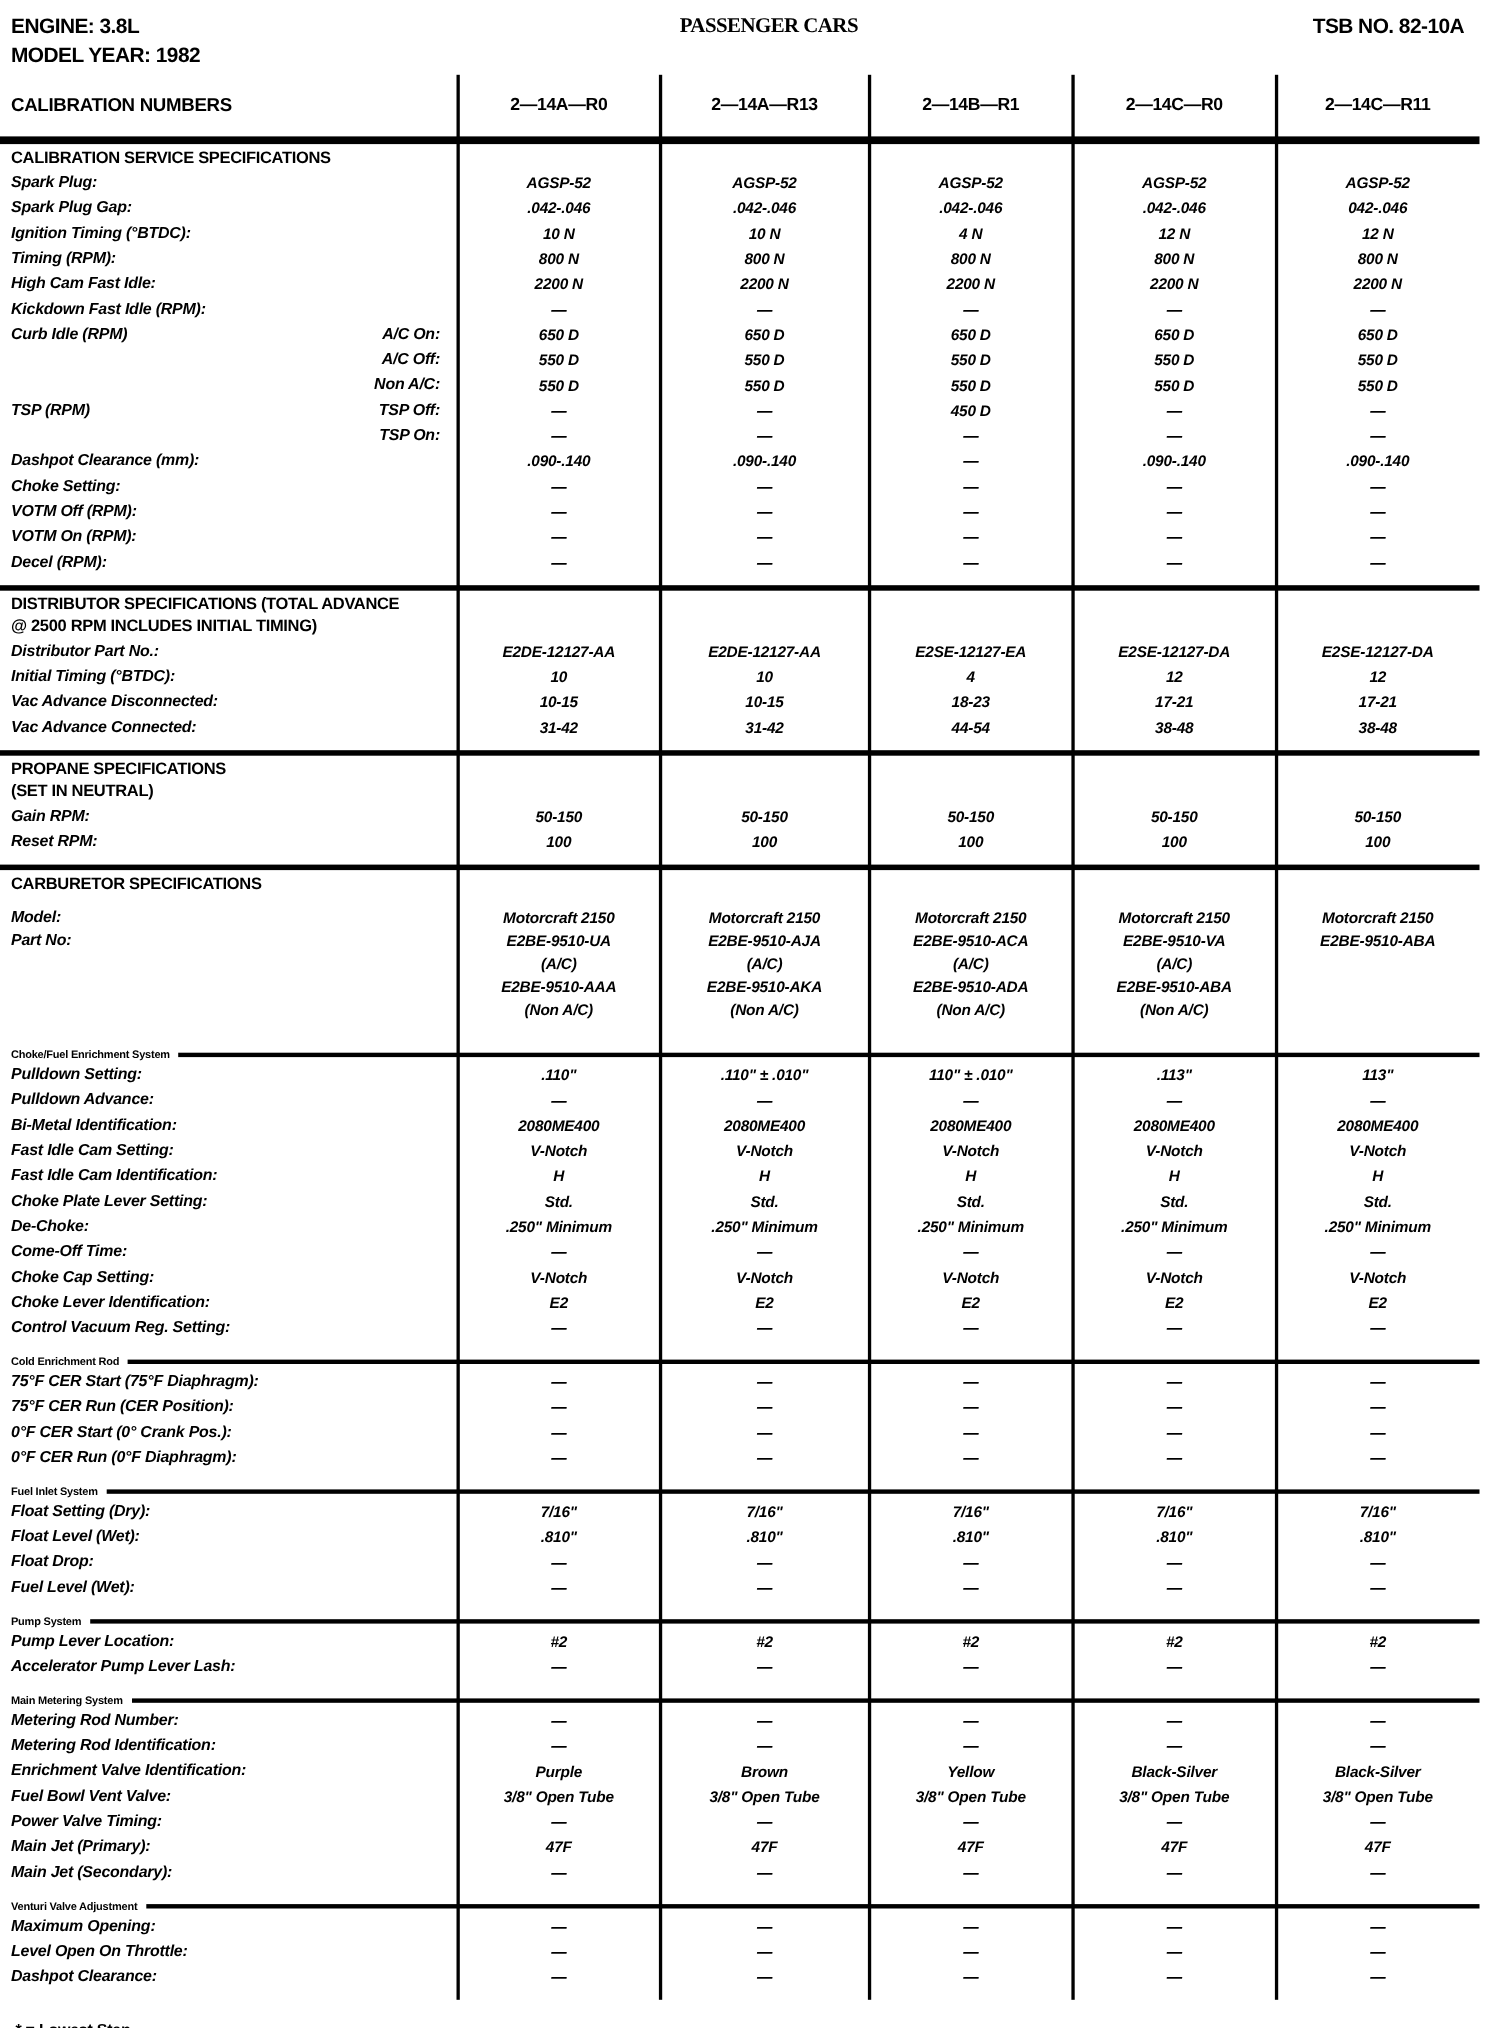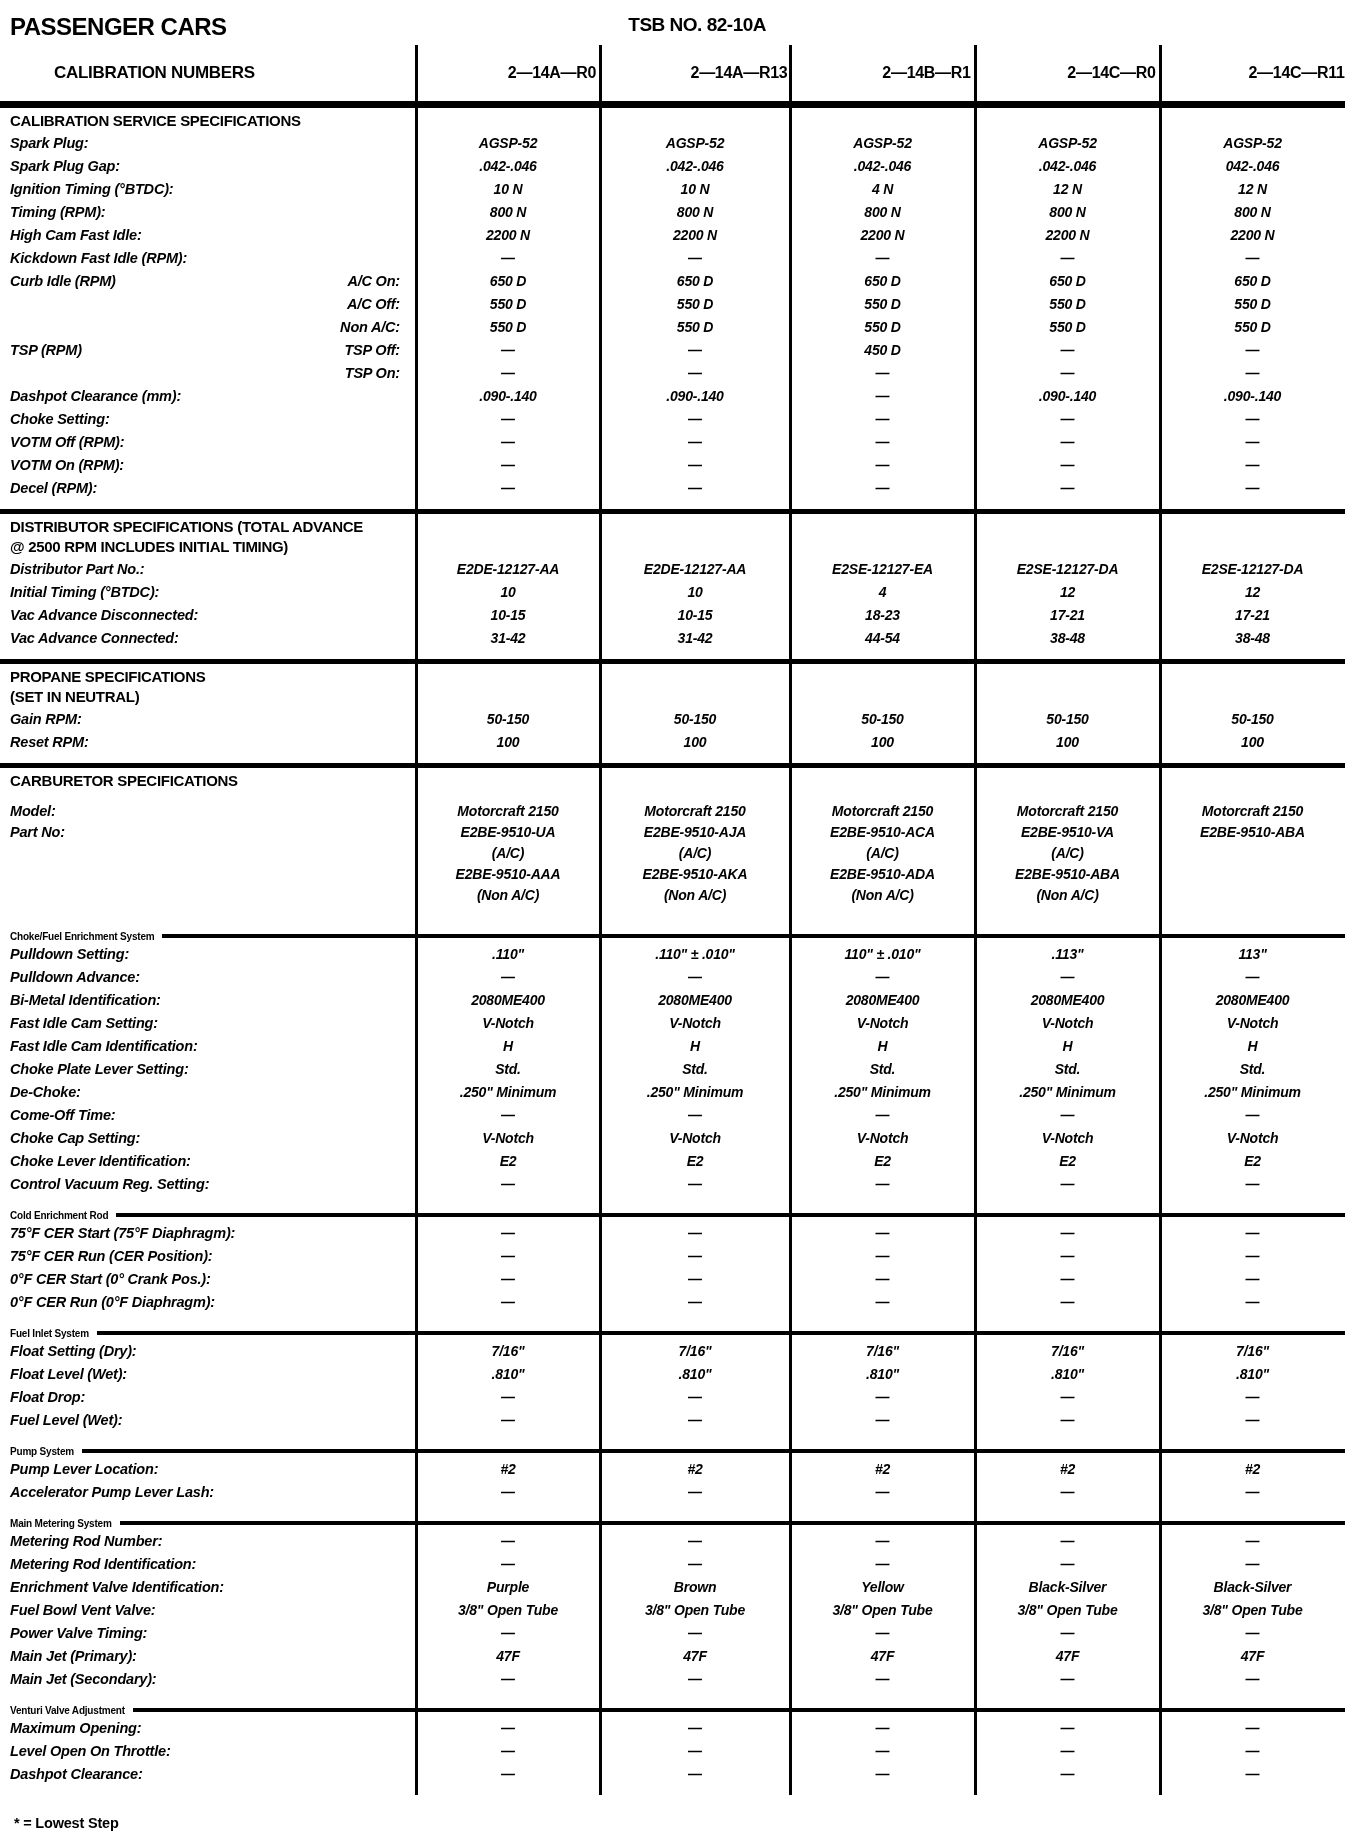--- a/index.html
+++ b/index.html
@@ -1,29 +1,29 @@
 <!DOCTYPE html>
 <html><head>
 <meta charset="utf-8">
 <style>
   html,body{margin:0;padding:0;background:#fff;}
   body{width:1360px;height:1844px;overflow:hidden;font-family:"Liberation Sans",sans-serif;color:#000;}
   .page{position:relative;width:1345px;padding-top:8px;}
   
   .doc-header{display:grid;grid-template-columns:350px 420px 1fr;align-items:start;padding:4px 0 0 10px;}
   .hdr-left div{font-size:19px;font-weight:700;letter-spacing:-0.5px;line-height:26px;}
-  .hdr-center{font-size:24px;font-weight:700;text-align:left;letter-spacing:-0.5px;padding-top:1px;}
+  .hdr-center{font-size:19px;font-weight:700;text-align:right;letter-spacing:-0.5px;padding-top:1px;font-family:Liberation Serif, serif;}
   .hdr-right{text-align:right;padding-right:14px;}
   .hdr-right div{font-size:19px;font-weight:700;letter-spacing:-0.5px;line-height:26px;}
   
   .spec-table{position:relative;margin-top:4px;width:1345px;}
   .vline{position:absolute;top:0;bottom:0;width:3px;background:#000;}
   .v1{left:415px}.v2{left:599px}.v3{left:789px}.v4{left:974px}.v5{left:1159px}
   .grid-row{display:grid;grid-template-columns:416px 184px 190px 185px 185px 185px;align-items:center;}
-  .cal-header{height:56px;padding-left:44px;}
+  .cal-header{height:56px;}
   .cal-header .lbl{font-size:17px;font-weight:700;letter-spacing:-0.3px;padding-left:10px;}
   .col-head{text-align:center;font-size:16px;font-weight:700;letter-spacing:-0.3px;}
   .thick-rule{height:7px;background:#000;width:100%;}
   .hrule{height:5px;background:#000;width:100%;}
   .section{padding:3px 0 10px 0;}
   .sec-title div{font-size:15px;font-weight:700;letter-spacing:-0.3px;line-height:20px;padding-left:10px;text-transform:uppercase;}
   .row{min-height:23px;font-style:italic;}
   .row .lbl{font-size:14.5px;font-weight:700;letter-spacing:-0.2px;padding-left:10px;display:flex;justify-content:space-between;align-items:center;}
   .row .lbl .sub{padding-right:16px;text-align:right;}
   .row .val{text-align:center;font-size:14px;font-weight:700;letter-spacing:-0.2px;}
@@ -36,20 +36,24 @@
   
   .footnotes{padding:16px 0 0 14px;}
   .footnotes .fline{font-size:14.5px;font-weight:700;line-height:24px;letter-spacing:-0.2px;}
 </style>
 </head>
 <body>
 
 <div class="page">
 
   <div class="doc-header">
+    <div class="hdr-left">
+      <div>ENGINE: 3.8L</div>
+      <div>MODEL YEAR: 1982</div>
+    </div>
     <div class="hdr-center">PASSENGER CARS</div>
     <div class="hdr-right">
       <div>TSB NO. 82-10A</div>
     </div>
   </div>
 
   <div class="spec-table">
     <div class="vline v1"></div>
     <div class="vline v2"></div>
     <div class="vline v3"></div>

